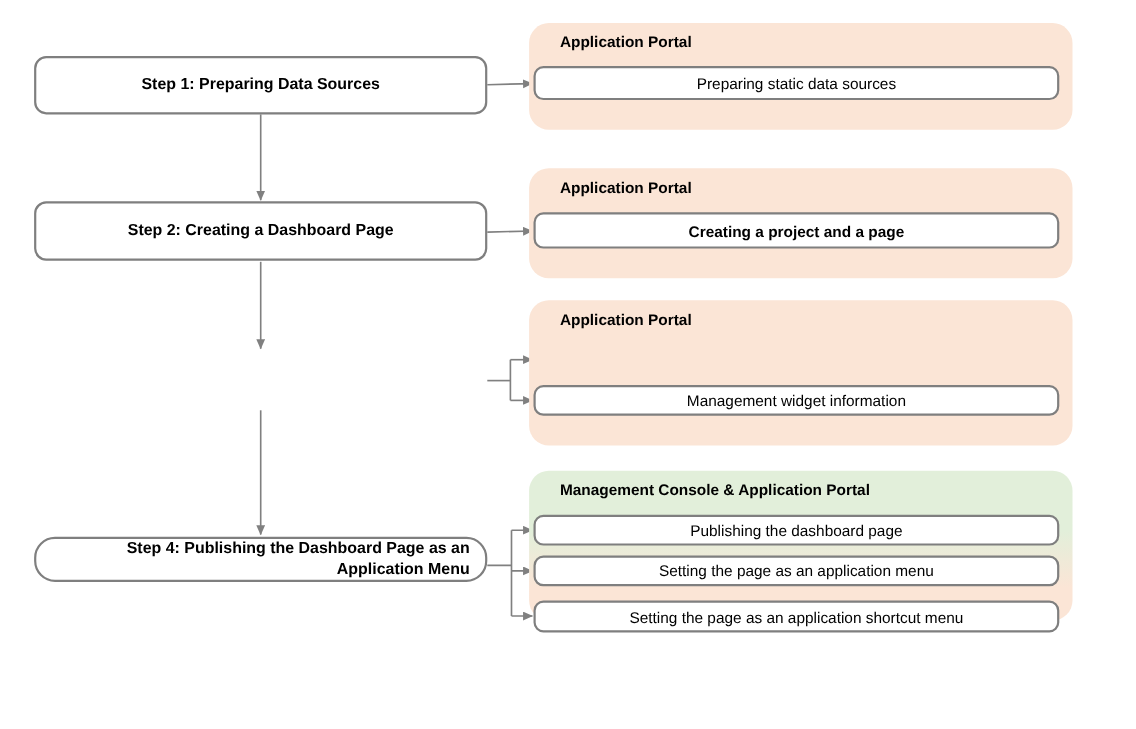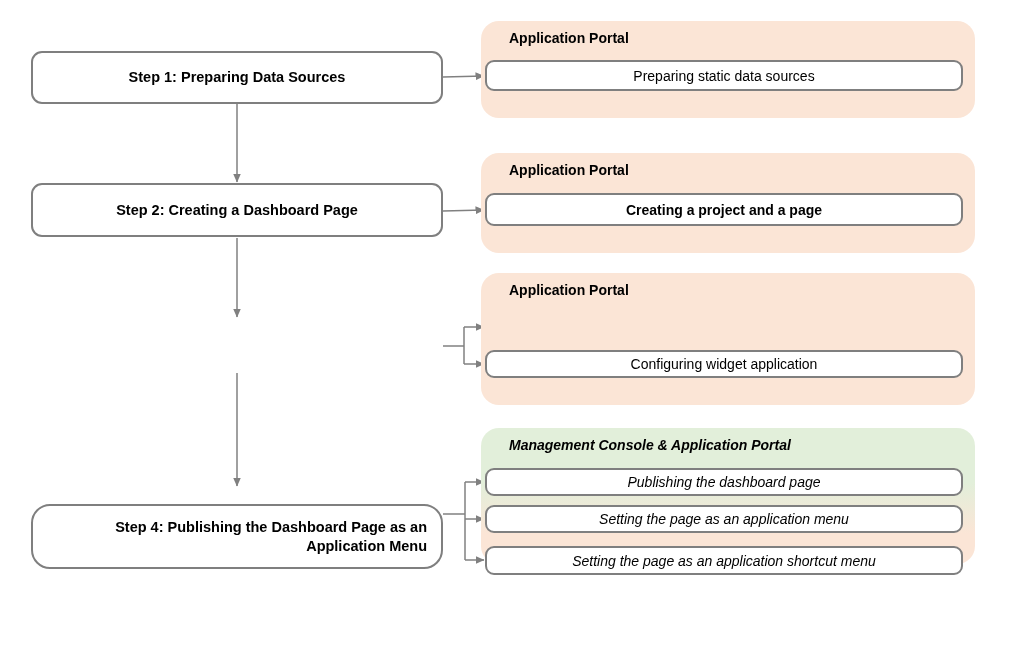--- a/index.html
+++ b/index.html
@@ -88,37 +88,37 @@
 
     <line x1="443" y1="514" x2="465" y2="514"></line>
     <line x1="465" y1="482" x2="465" y2="560"></line>
     <line x1="465" y1="482" x2="484" y2="482" marker-end="url(#ah)"></line>
     <line x1="465" y1="519" x2="484" y2="519" marker-end="url(#ah)"></line>
     <line x1="465" y1="560" x2="484" y2="560" marker-end="url(#ah)"></line>
   </svg>
 
   <div class="step" style="top:51px;height:53px;">Step 1: Preparing Data Sources</div>
   <div class="step" style="top:183px;height:54px;">Step 2: Creating a Dashboard Page</div>
-  <div class="step" style="top:504px;height:65px;border-radius:19px;">Step 4: Publishing the Dashboard Page as an Application Menu</div>
+  <div class="step" style="top:488px;height:41px;border-radius:19px;">Step 4: Publishing the Dashboard Page as an Application Menu</div>
 
   <div class="panel peach" style="top:21px;height:97px;">
     <div class="panel-header">Application Portal</div>
     <div class="task" style="top:39px;height:31px;">Preparing static data sources</div>
   </div>
 
   <div class="panel peach" style="top:153px;height:100px;">
     <div class="panel-header">Application Portal</div>
     <div class="task" style="top:40px;height:33px;font-weight:bold;">Creating a project and a page</div>
   </div>
 
   <div class="panel peach" style="top:273px;height:132px;">
     <div class="panel-header">Application Portal</div>
-    <div class="task" style="top:77px;height:28px;">Configuring widget application</div>
+    <div class="task" style="top:77px;height:28px;">Management widget information</div>
   </div>
 
-  <div class="panel green-peach" style="top:428px;height:136px;font-style:italic;">
+  <div class="panel green-peach" style="top:428px;height:136px;">
     <div class="panel-header">Management Console &amp; Application Portal</div>
     <div class="task" style="top:40px;height:28px;">Publishing the dashboard page</div>
     <div class="task" style="top:77px;height:28px;">Setting the page as an application menu</div>
     <div class="task" style="top:118px;height:29px;">Setting the page as an application shortcut menu</div>
   </div>
 
 </div>
 
 </body></html>

